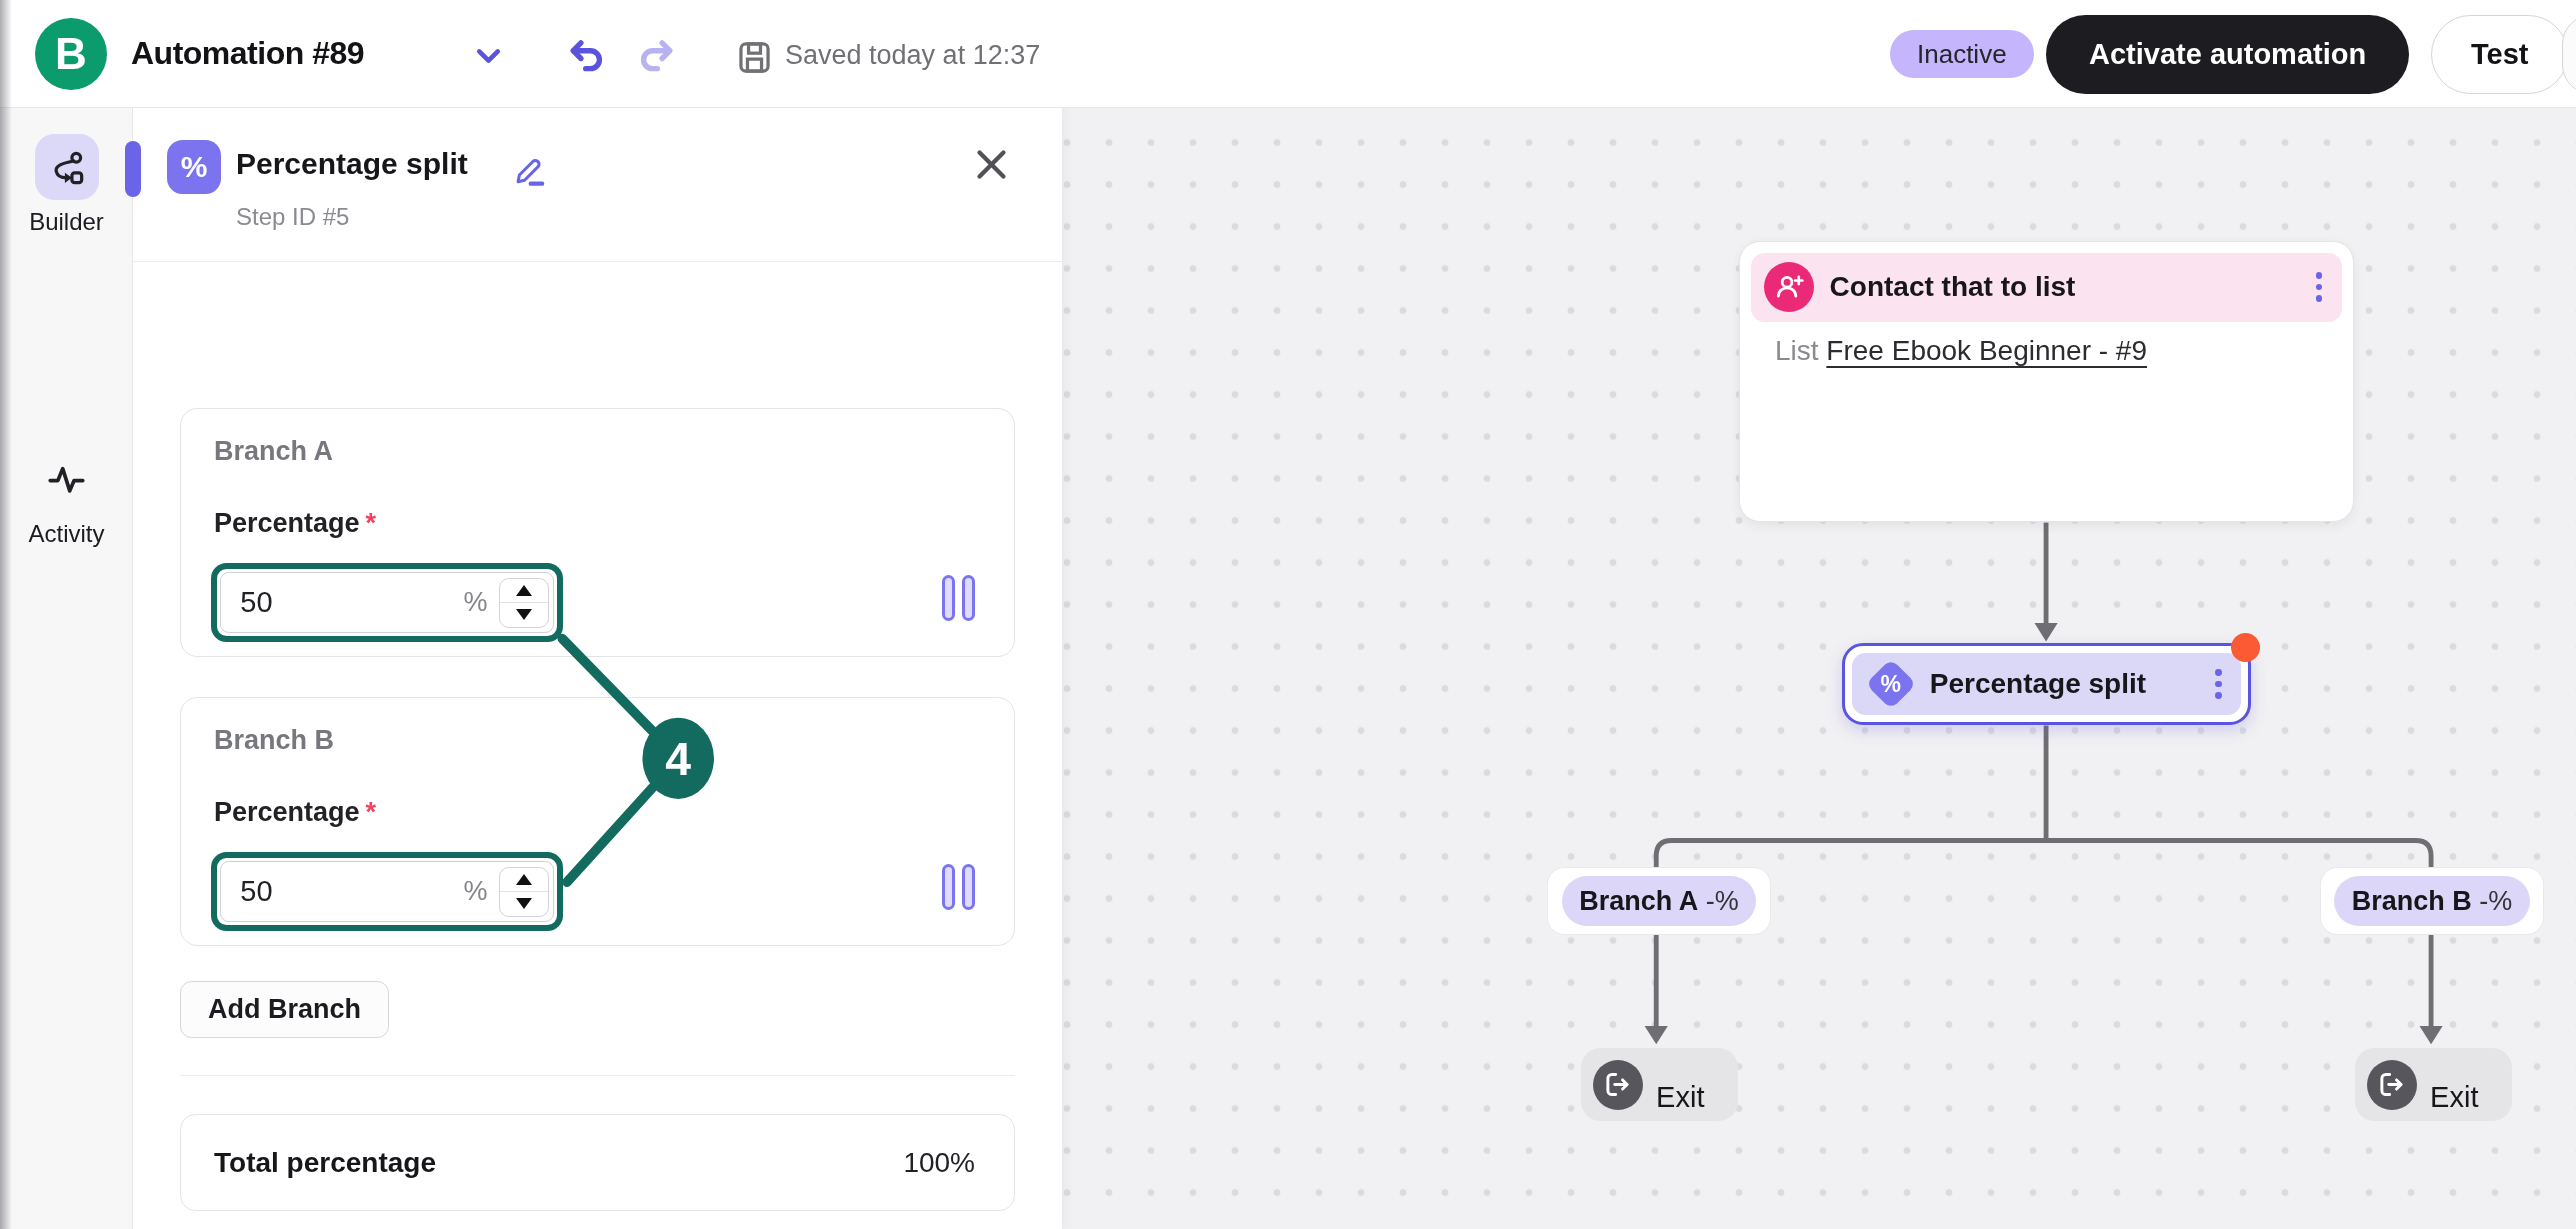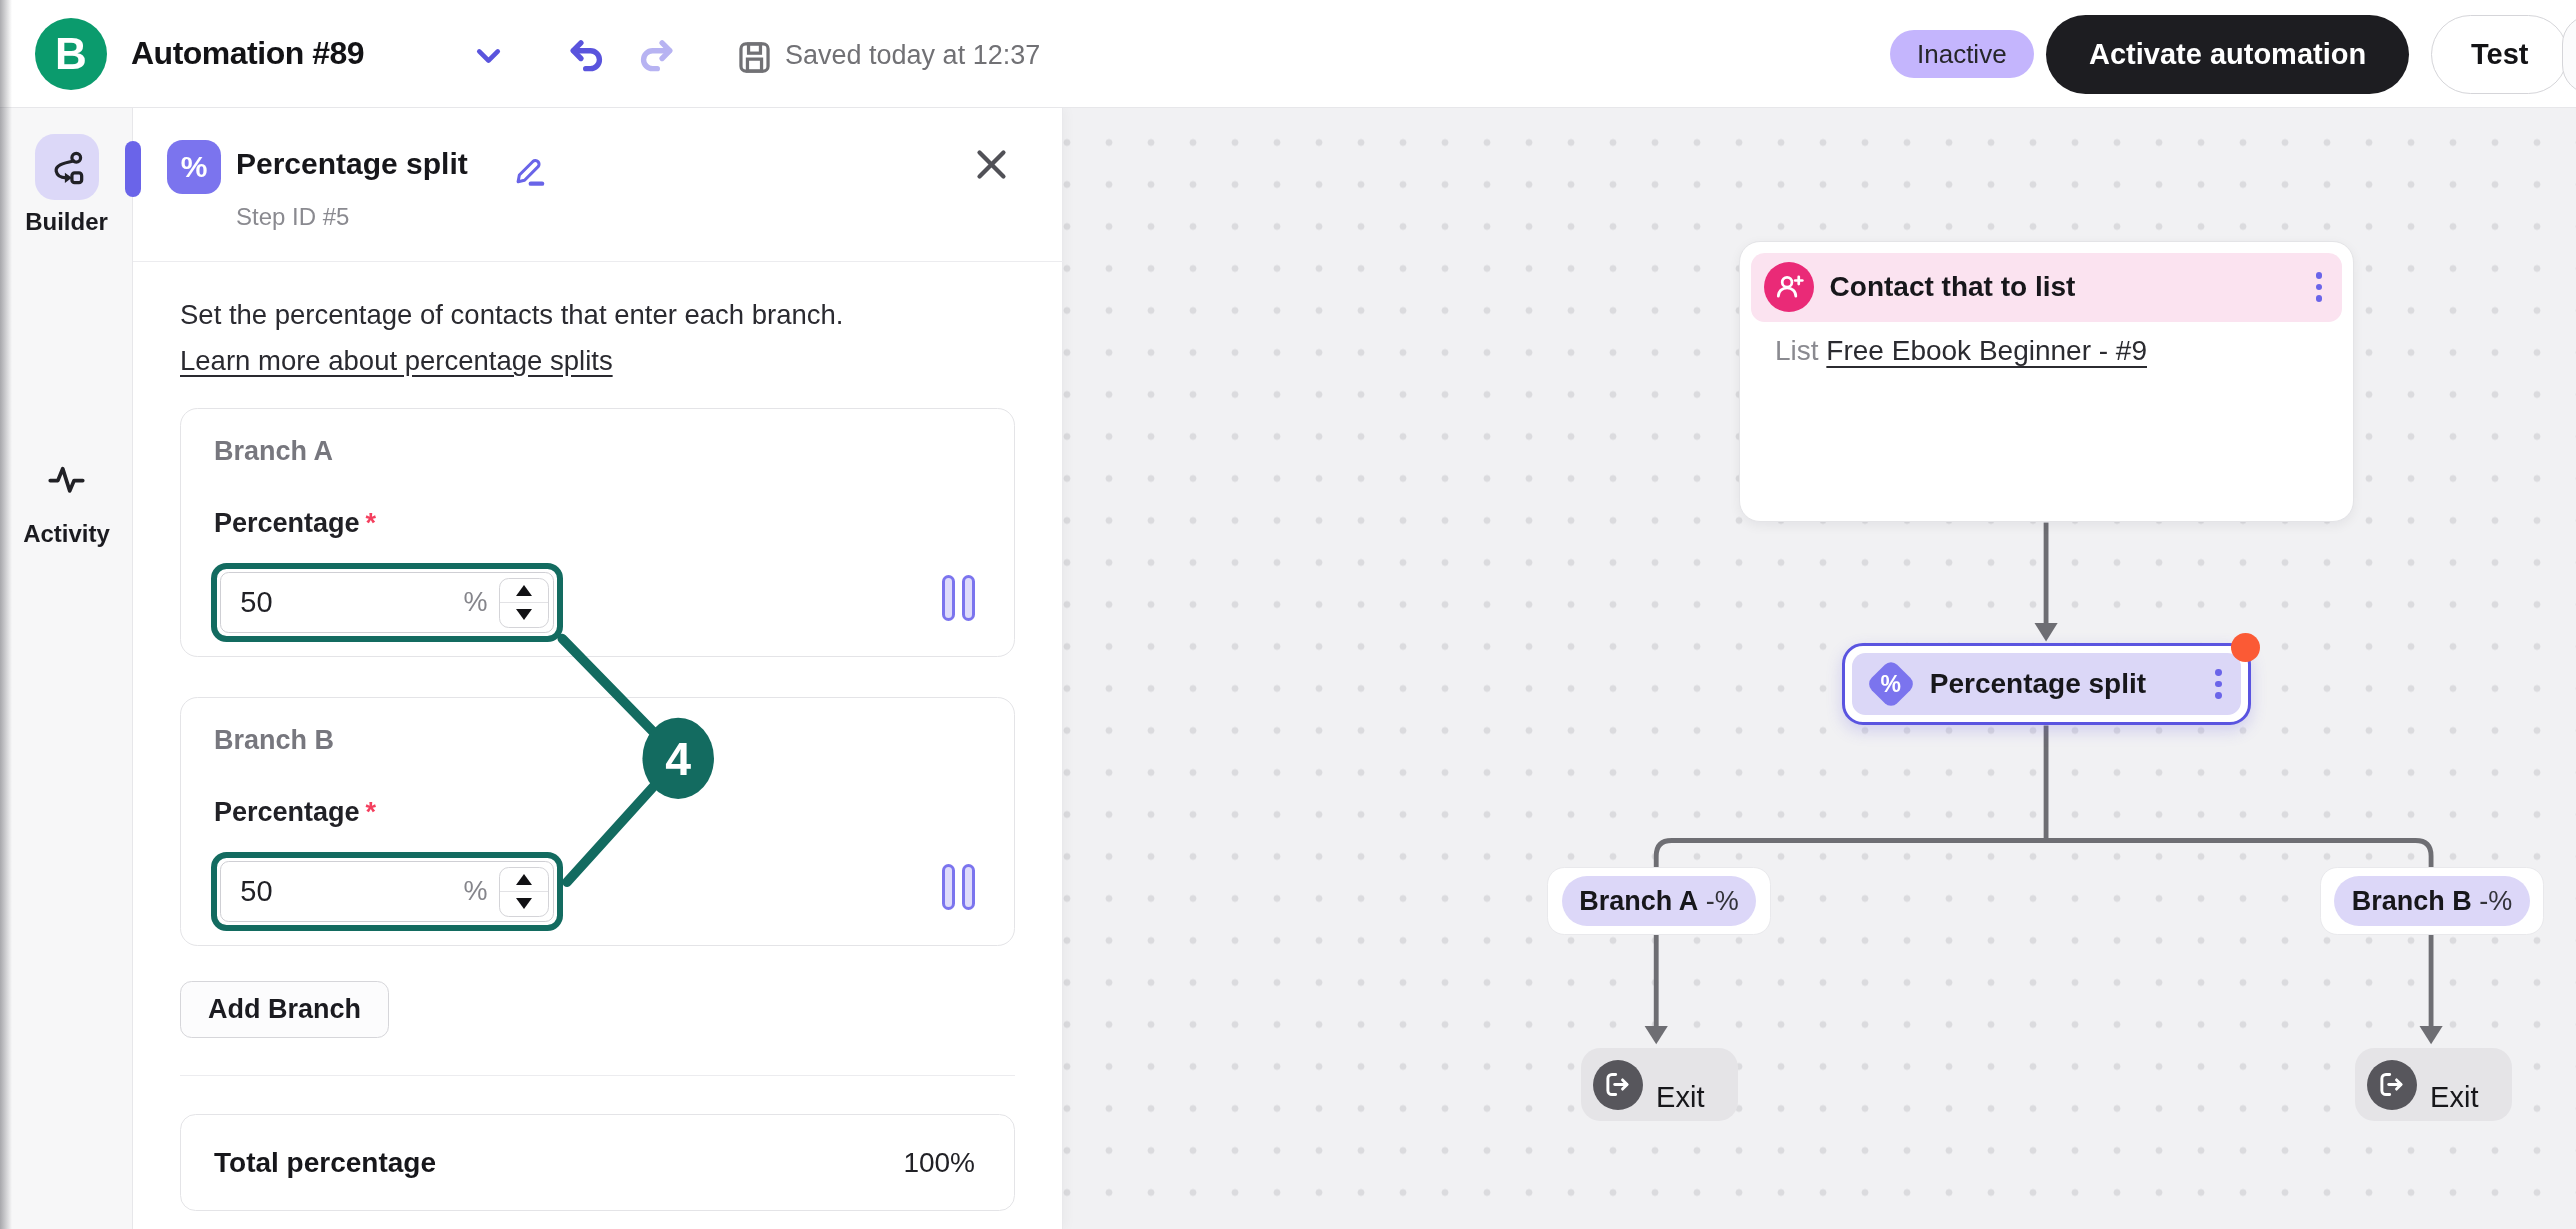--- a/index.html
+++ b/index.html
@@ -27,21 +27,21 @@
         background:#fbfbfc;border:1.9px solid #d5d5d9;}
   .edge-shadow{position:absolute;left:0;top:0;width:11.6px;height:1229px;z-index:60;
         background:linear-gradient(to right,rgba(70,70,78,.45),rgba(70,70,78,0));pointer-events:none;}
 
   
   .sidebar{position:absolute;left:0;top:108px;width:133px;height:1121px;background:#f7f7f8;
         border-right:1px solid #e7e7ea;z-index:20;}
   .sb-item{position:absolute;left:0;width:133px;text-align:center;cursor:pointer;}
   .sb-iconbox{width:64px;height:66px;margin:0 auto;border-radius:19.3px;display:flex;align-items:center;justify-content:center;}
   .sb-iconbox.active{background:#dcd8f8;}
-  .sb-label{margin-top:7.7px;font-size:24px;font-weight:bold;color:#1b1b20;}
+  .sb-label{margin-top:7.7px;font-size:24px;font-weight:normal;color:#1b1b20;}
   .active-pip{position:absolute;left:125px;top:141px;width:16.4px;height:56px;border-radius:8.7px;background:#6a64e9;z-index:25;}
 
   
   .panel{position:absolute;left:133px;top:108px;width:930px;height:1121px;background:#fff;
         border-right:1px solid #e9e9ec;box-shadow:3.9px 0 9.7px rgba(0,0,0,.03);z-index:10;}
   .p-iconbox{position:absolute;left:34px;top:32px;width:54px;height:54px;border-radius:15.5px;background:#7b74ee;
         color:#fff;font-size:30px;font-weight:bold;display:flex;align-items:center;justify-content:center;}
   .p-title{position:absolute;left:103px;top:39px;font-size:30px;font-weight:bold;color:#17171b;}
   .p-edit{position:absolute;left:375px;top:41px;width:39px;height:39px;cursor:pointer;}
   .p-close{position:absolute;left:837px;top:35px;width:43px;height:43px;cursor:pointer;}
@@ -195,24 +195,20 @@
     </div>
     <div class="p-close">
       <svg width="43" height="43" viewBox="0 0 36 36">
         <line x1="8" y1="8" x2="28" y2="28" stroke="#515157" stroke-width="3.6" stroke-linecap="round"></line>
         <line x1="28" y1="8" x2="8" y2="28" stroke="#515157" stroke-width="3.6" stroke-linecap="round"></line>
       </svg>
     </div>
     <div class="p-stepid">Step ID #5</div>
     <div class="p-hdr-divider"></div>
 
-    <div class="p-desc">
-      <span>Set the percentage of contacts that enter each branch.</span><br>
-      <a>Learn more about percentage splits</a>
-    </div>
 
     <div class="branch-card" style="top:300px;">
       <div class="bc-name">Branch A</div>
       <div class="bc-flabel">
         <span>Percentage</span><span class="req">*</span>
       </div>
       <div class="ring">
         <div class="num-input">
           <input value="50" style="">
           <span class="unit">%</span>

